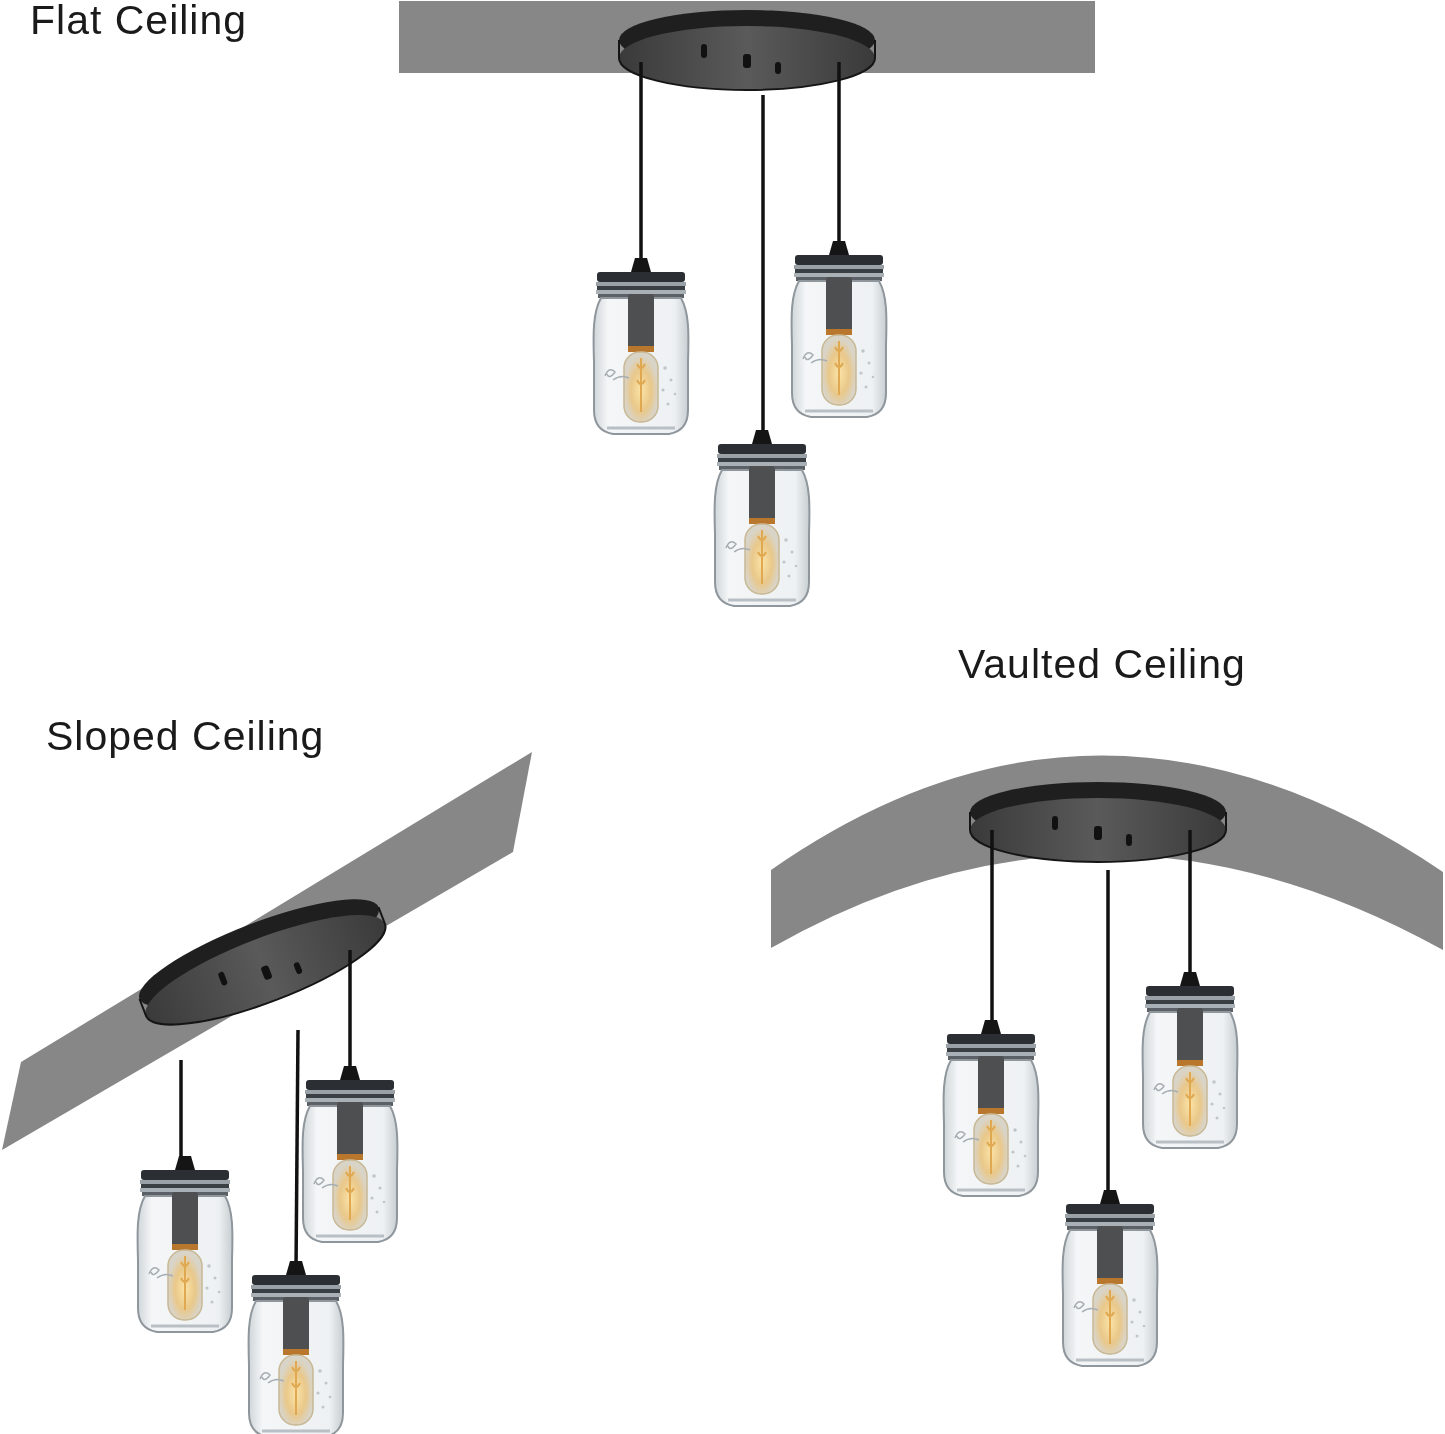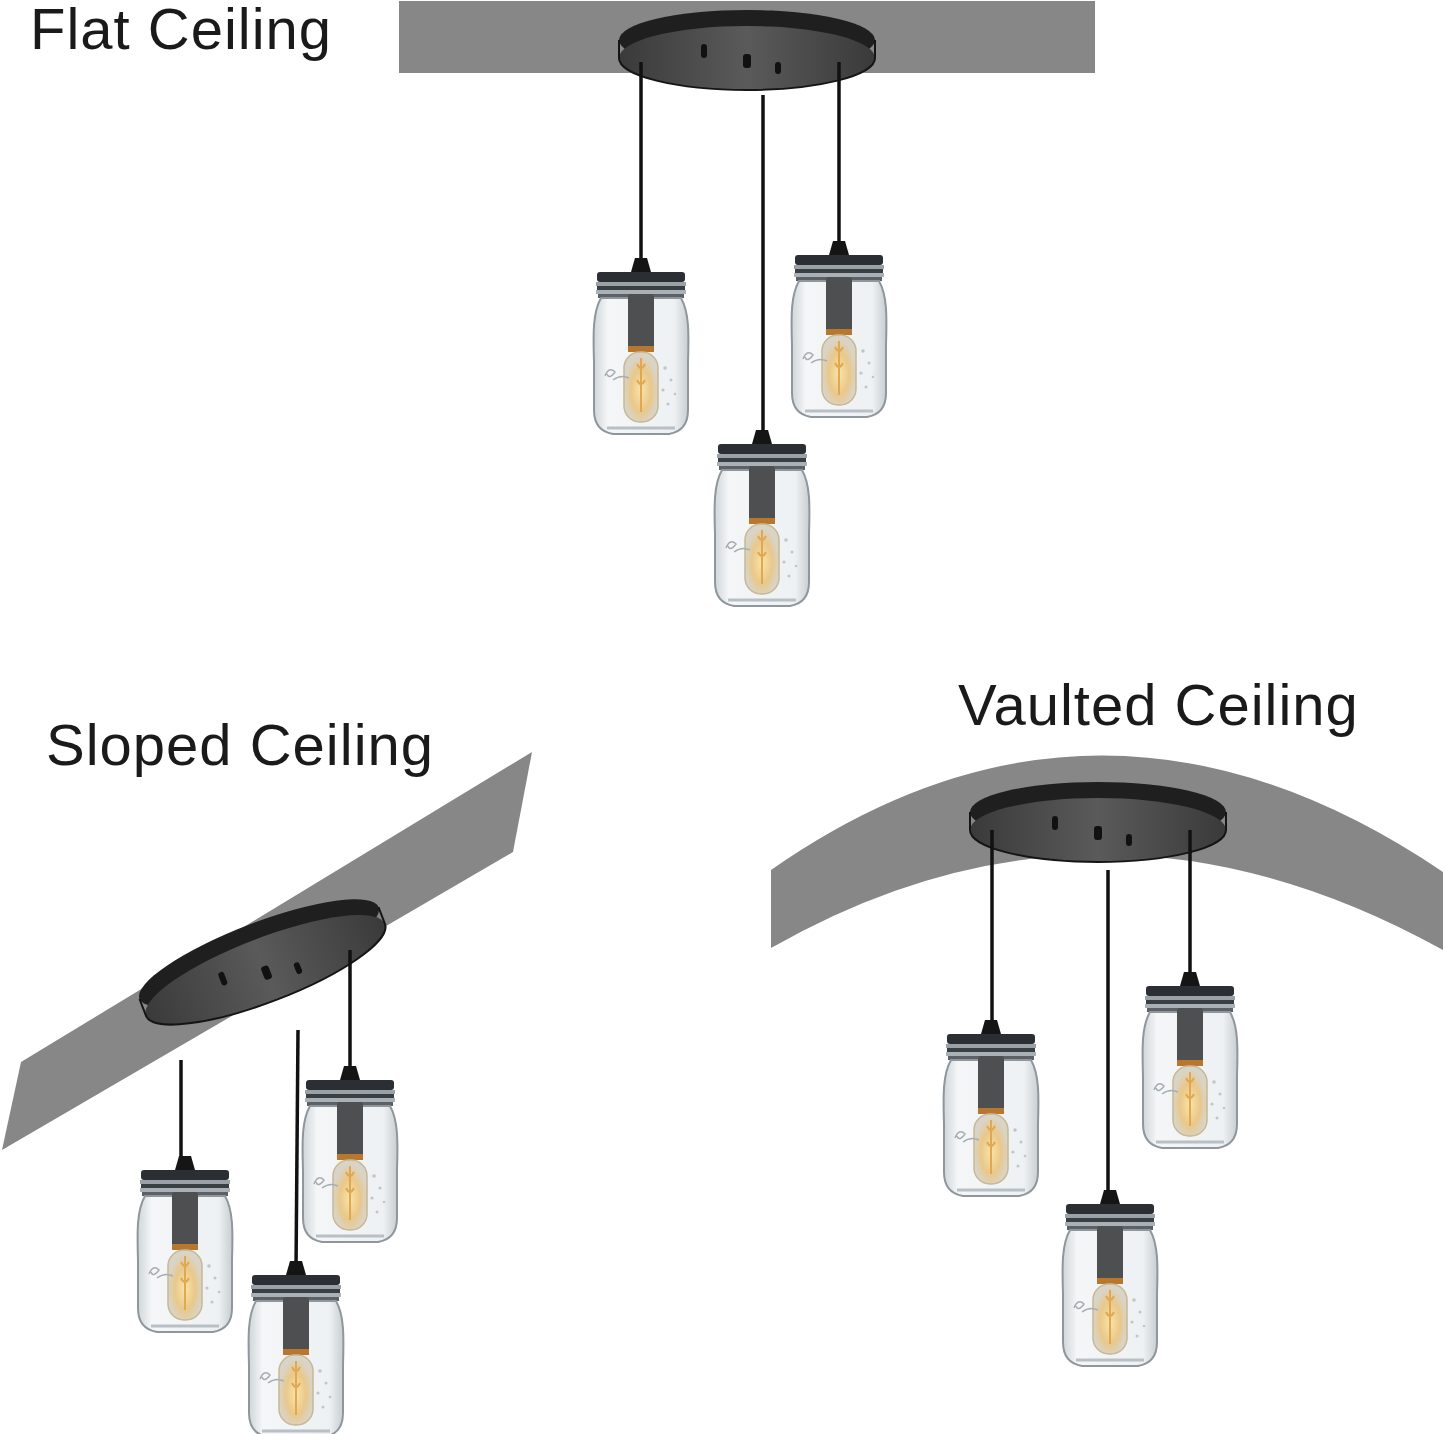--- a/index.html
+++ b/index.html
@@ -1,22 +1,22 @@
 <!DOCTYPE html>
 <html><head>
 <meta charset="utf-8">
 <style>
   html, body { margin: 0; padding: 0; background: #ffffff; }
   body { width: 1445px; height: 1434px; position: relative; overflow: hidden;
          font-family: "Liberation Sans", sans-serif; }
-  .label { position: absolute; color: #1a1a1a; font-size: 58px; line-height: 1;
+  .label { position: absolute; color: #1a1a1a; font-size: 41px; line-height: 1;
            letter-spacing: 1px; white-space: nowrap; }
   #lbl-flat { left: 30px; top: 0px; }
   #lbl-sloped { left: 46px; top: 716px; }
-  #lbl-vaulted { left: 958px; top: 644px; margin-top: 32px; }
+  #lbl-vaulted { left: 958px; top: 644px; }
   svg.scene { position: absolute; left: 0; top: 0; }
 </style>
 </head>
 <body>
 
 <svg class="scene" width="1445" height="1434" viewBox="0 0 1445 1434">
   <defs>
     <radialGradient id="glow" cx="50%" cy="55%" r="50%">
       <stop offset="0%" stop-color="#fbe3a6"></stop>
       <stop offset="60%" stop-color="#e9c88a"></stop>

